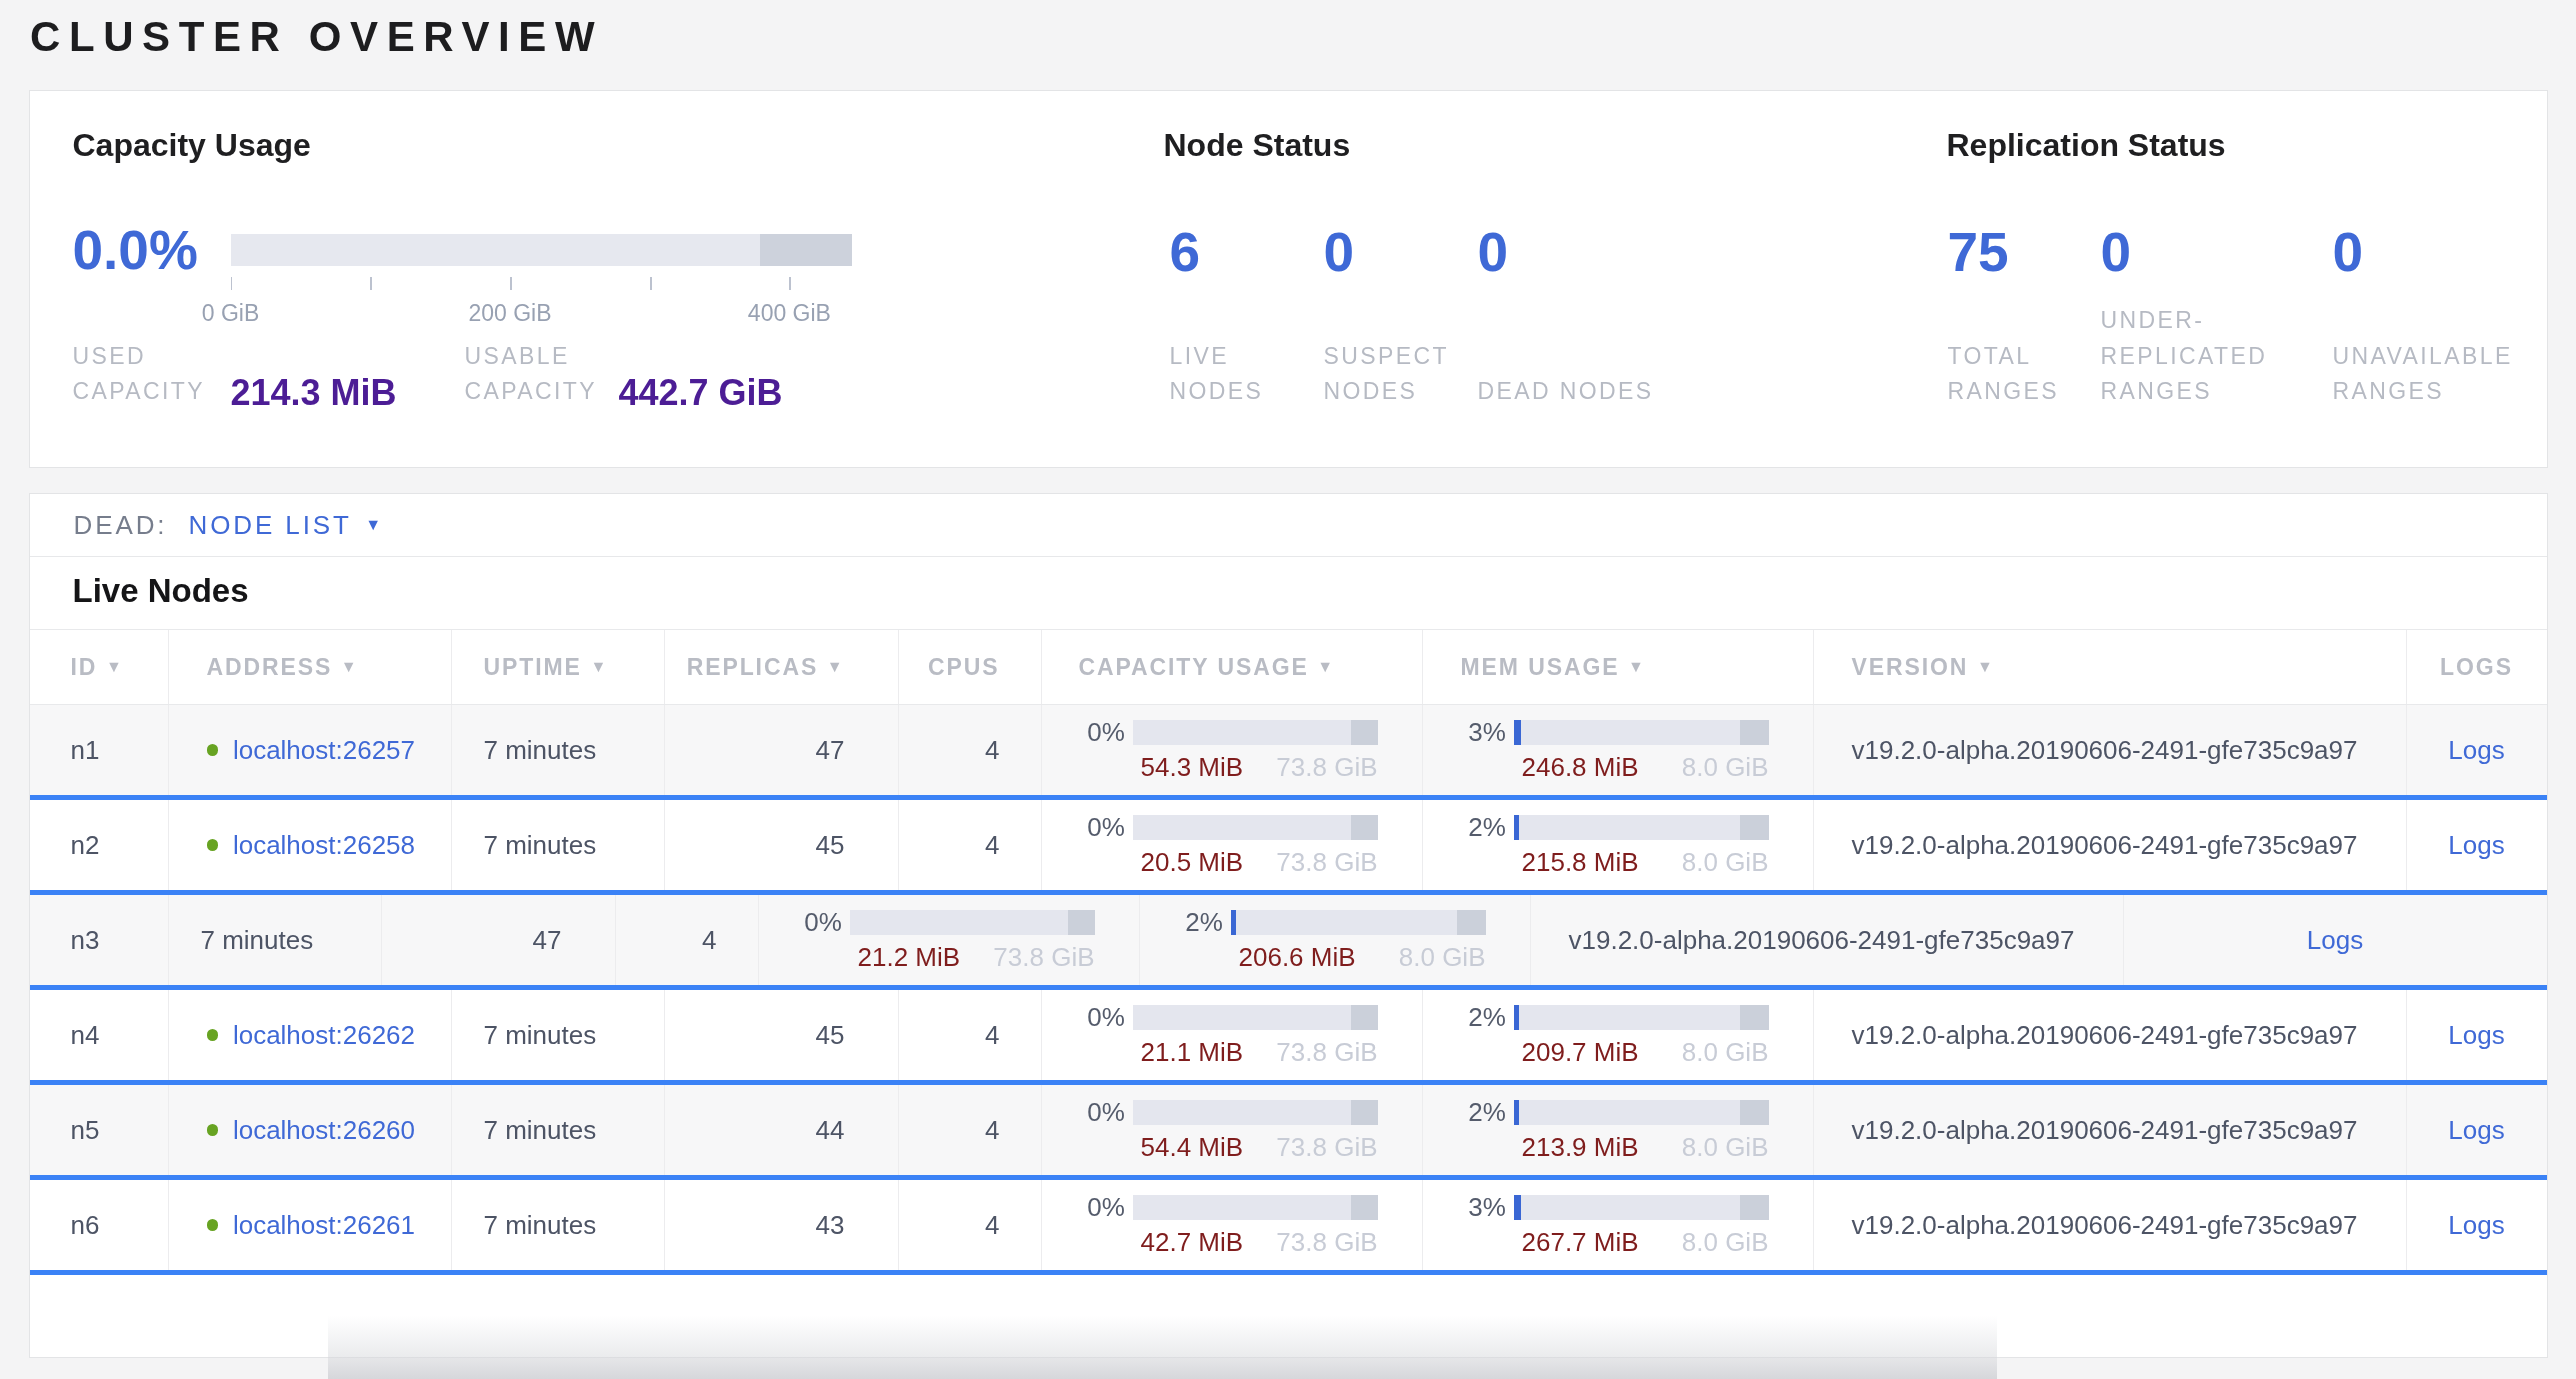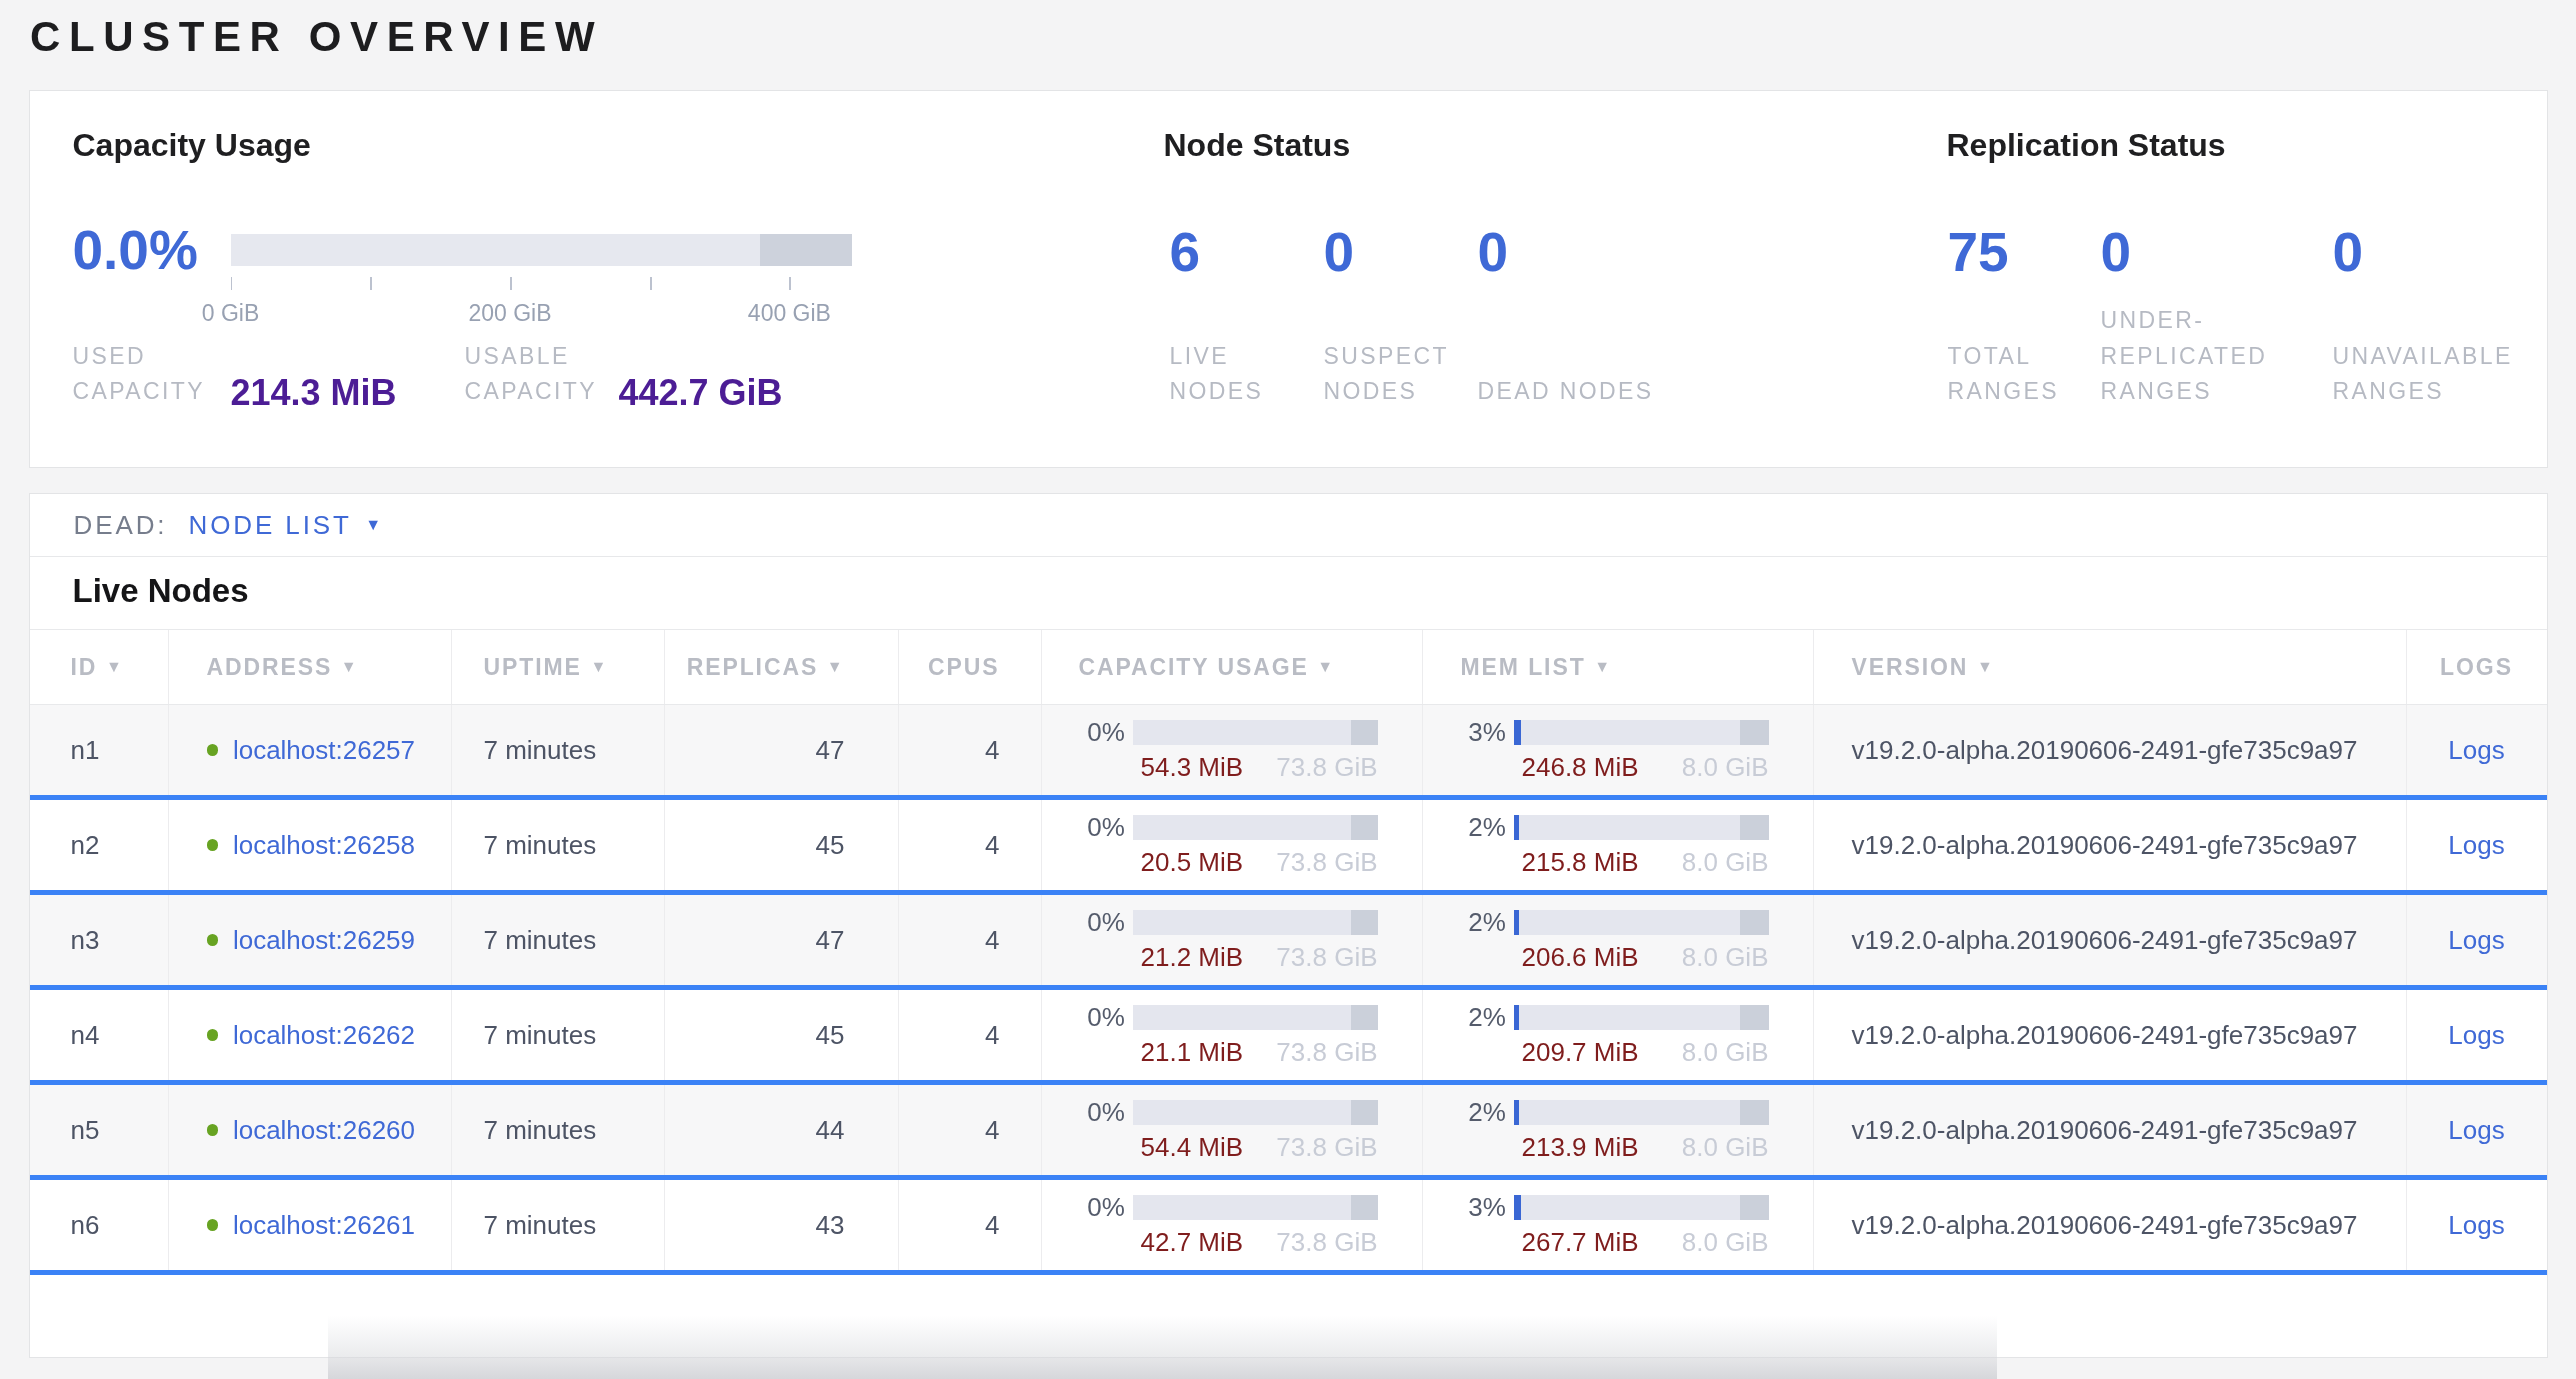--- a/index.html
+++ b/index.html
@@ -202,21 +202,21 @@
         <span class="sort">▼</span>
       </div>
       <div class="th col-cpus">
         <span>CPUS</span>
       </div>
       <div class="th col-cap" style="padding-left:37px;">
         <span>CAPACITY USAGE</span>
         <span class="sort">▼</span>
       </div>
       <div class="th col-mem" style="padding-left:38px;">
-        <span>MEM LIST</span>
+        <span>MEM USAGE</span>
         <span class="sort">▼</span>
       </div>
       <div class="th col-version">
         <span>VERSION</span>
         <span class="sort">▼</span>
       </div>
       <div class="th col-logs">
         <span>LOGS</span>
       </div>
     </div>
@@ -306,24 +306,20 @@
         </div>
       </div>
       <div class="td col-version">v19.2.0-alpha.20190606-2491-gfe735c9a97</div>
       <div class="td col-logs">
         <a class="link">Logs</a>
       </div>
     </div>
 
     <div class="tr odd">
       <div class="td col-id">n3</div>
-      <div class="td col-address">
-        <span class="dot"></span>
-        <a class="link">localhost:26259</a>
-      </div>
       <div class="td col-uptime">7 minutes</div>
       <div class="td col-replicas">47</div>
       <div class="td col-cpus">4</div>
       <div class="td col-cap">
         <div class="usage">
           <div class="usage-top">
             <span class="usage-pct">0%</span>
             <span class="usage-bar">
               <span class="usage-fill" style="width: 0%;"></span>
               <span class="usage-reserved" style="width: 11%;"></span>

